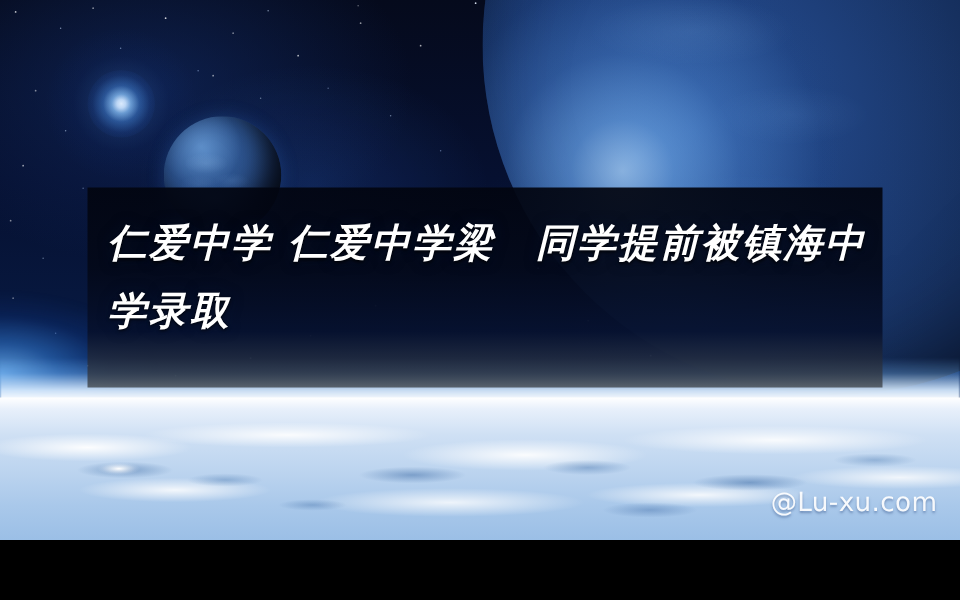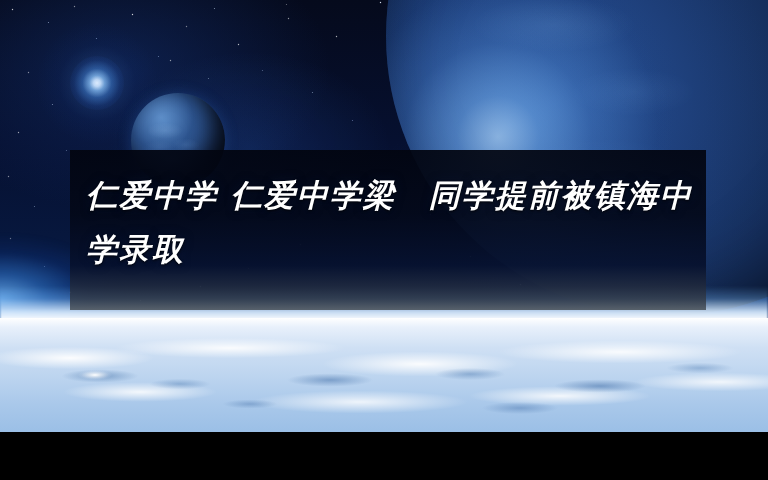--- a/index.html
+++ b/index.html
@@ -305,14 +305,15 @@
     <div class="cloudlayer"></div>
     <div class="seagaps"></div>
     <div class="peak"></div>
   </div>
 
   <div class="letterbox"></div>
 
   <div class="text-panel"></div>
   <div class="headline">仁爱中学 仁爱中学梁　同学提前被镇海中学录取</div>
 
+  <div class="watermark">@Lu-xu.com</div>
 
 </div>
 
 </body></html>

